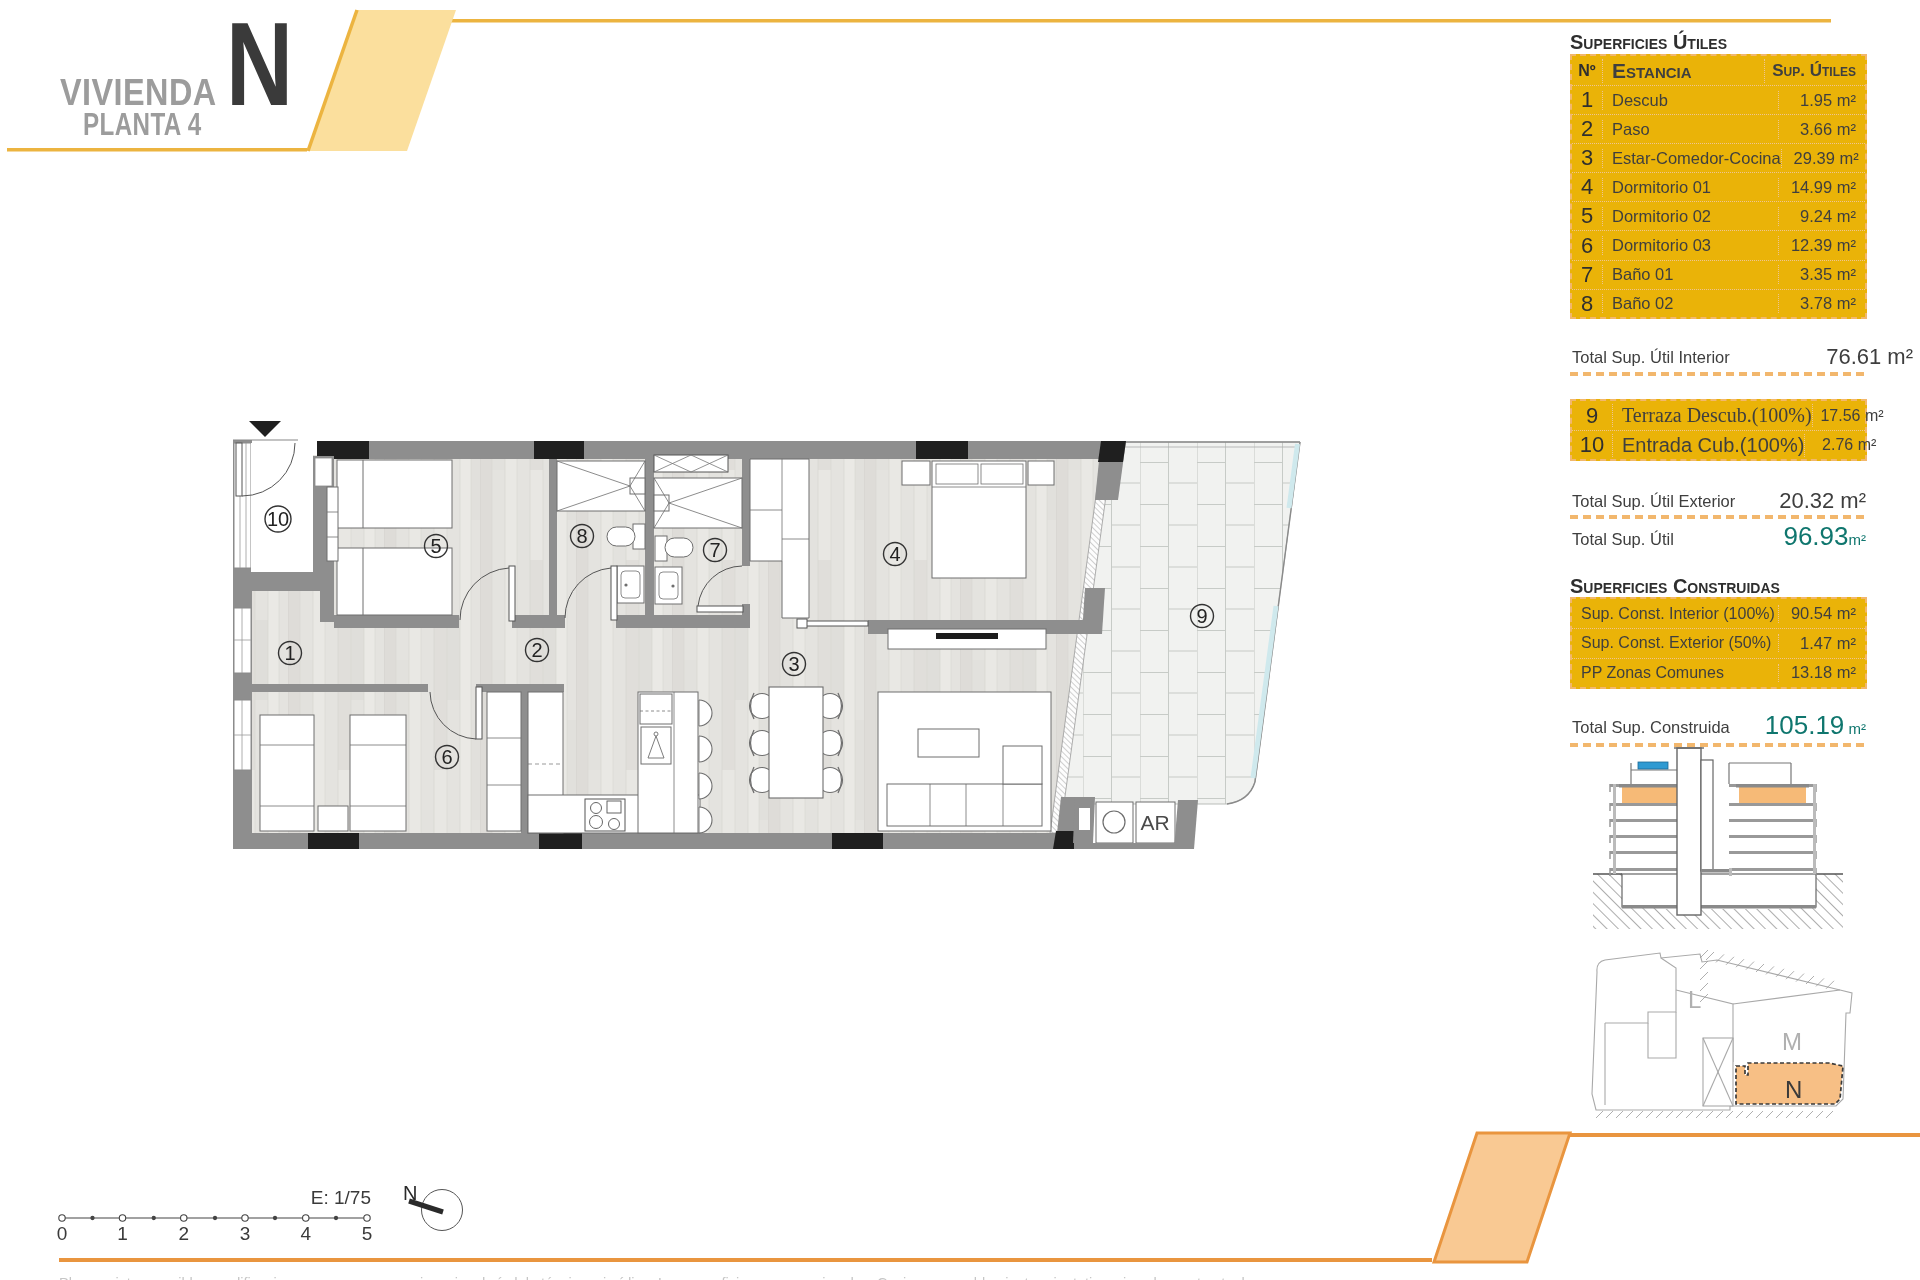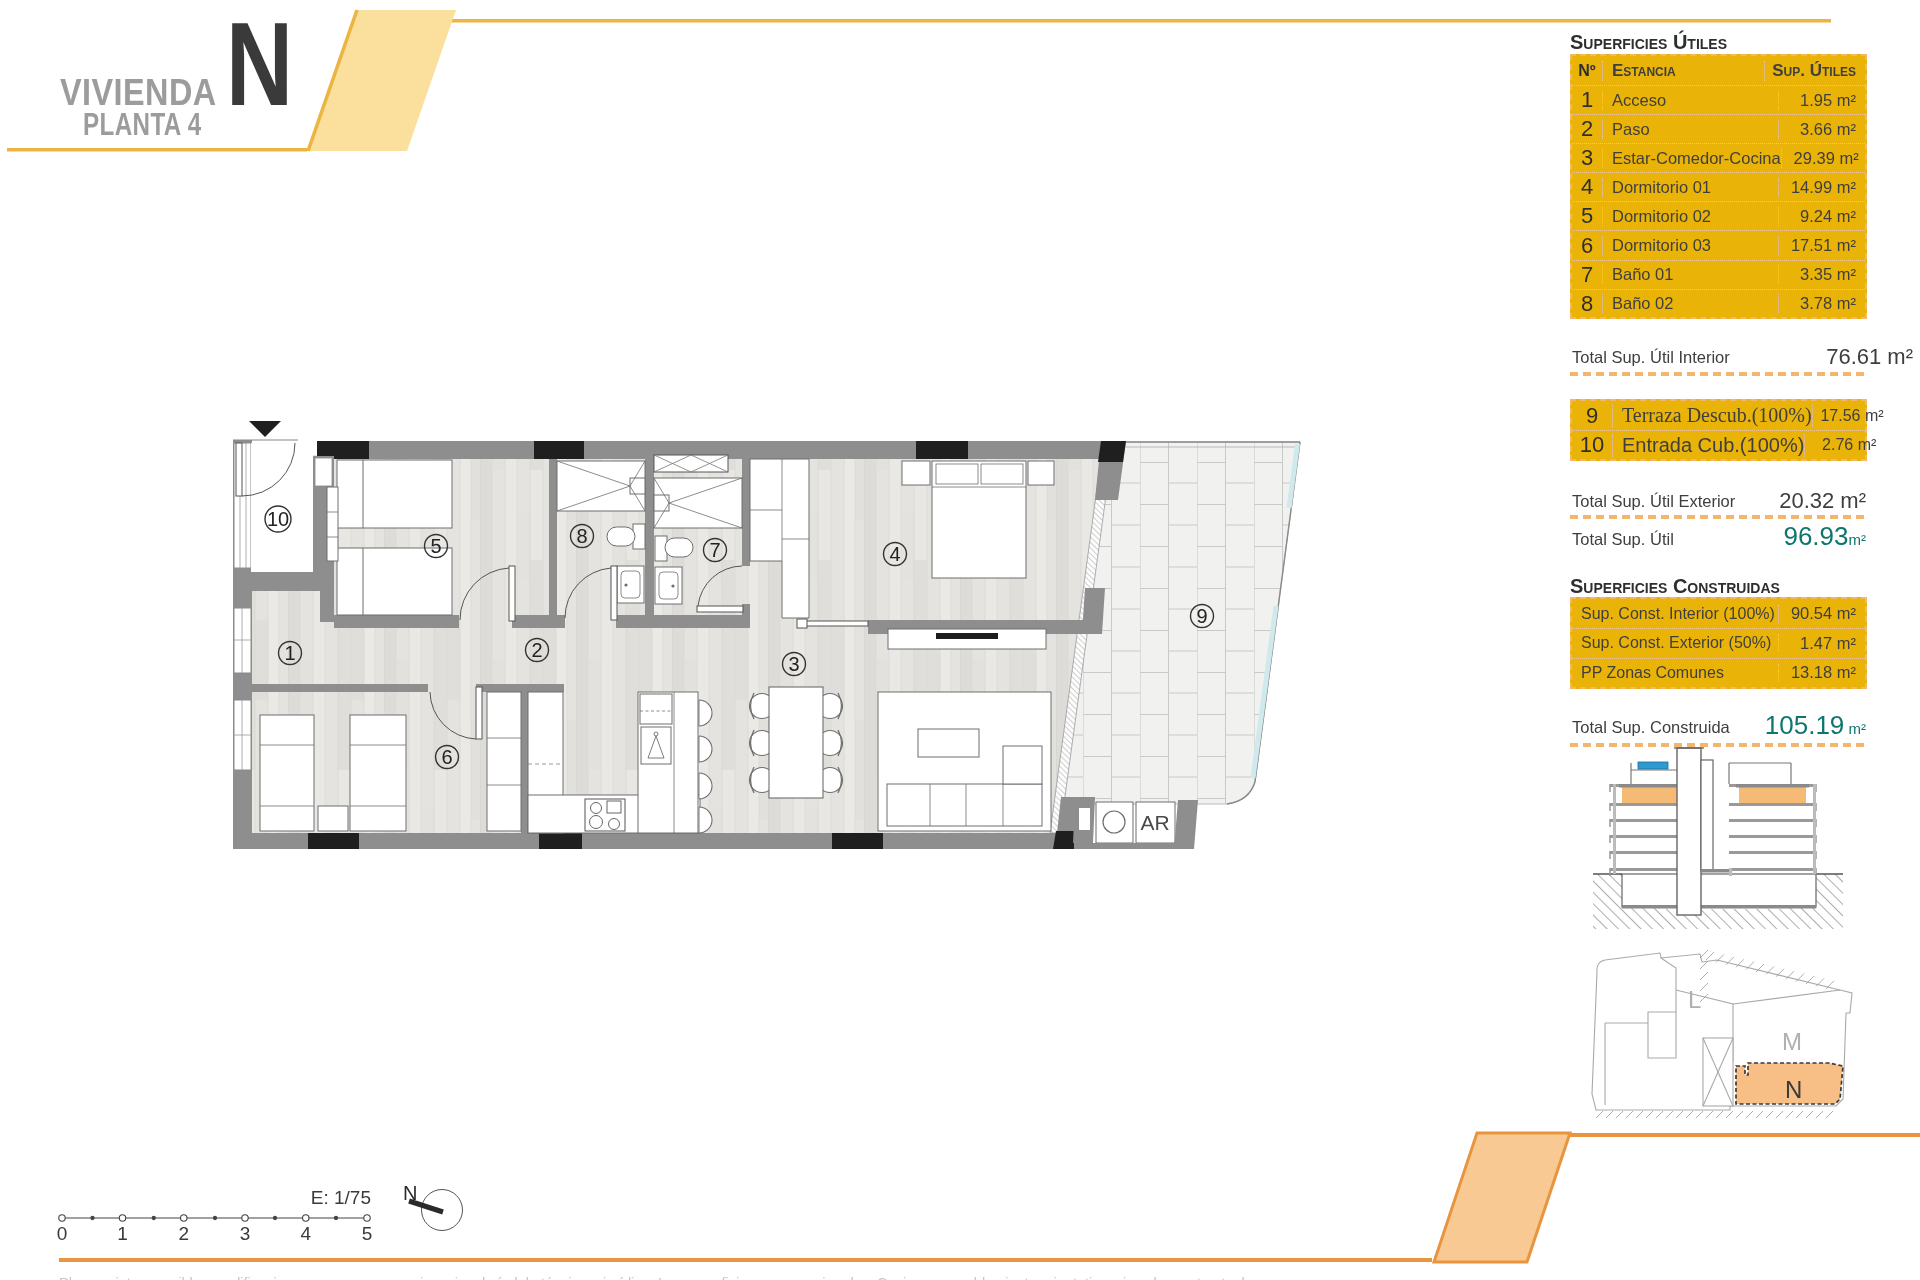--- a/index.html
+++ b/index.html
@@ -727,26 +727,26 @@
 
 <div class="abs" style="left:226px;top:-5px;width:120px;color:#3a3a3a;font-weight:bold;font-size:119px;transform:scaleX(0.78);transform-origin:0 0;">N</div>
 
 <div class="abs" style="left:83px;top:107px;width:200px;color:#9c9c9c;font-weight:bold;font-size:31px;letter-spacing:0.5px;transform:scaleX(0.78);transform-origin:0 0;">PLANTA 4</div>
 
 <div class="ttl" style="left:1570px;top:31px;">Superficies Útiles</div>
 
 <div class="tbl" style="left:1570px;top:54px;width:297px;height:265px;">
 <div class="row" style="height:29px;align-items:center;">
       <div class="rown" style="font-size:16px;font-weight:bold;">Nº</div>
-      <div class="rowe" style="font-weight:bold;font-variant:small-caps;font-size:17px;">Estancia</div>
+      <div class="rowe" style="font-weight:bold;font-variant:small-caps;font-size:21px;">Estancia</div>
       <div class="rowv" style="font-weight:bold;font-variant:small-caps;font-size:17px;width:100px;">Sup. Útiles</div>
     </div>
 <div class="row rsep" style="height:29.1px;align-items:center;">
       <div class="rown">1</div>
-      <div class="rowe">Acceso</div>
+      <div class="rowe">Descub</div>
       <div class="rowv">1.95 m²</div>
     </div>
 <div class="row rsep" style="height:29.1px;align-items:center;">
       <div class="rown">2</div>
       <div class="rowe">Paso</div>
       <div class="rowv">3.66 m²</div>
     </div>
 <div class="row rsep" style="height:29.1px;align-items:center;">
       <div class="rown">3</div>
       <div class="rowe">Estar-Comedor-Cocina</div>
@@ -758,21 +758,21 @@
       <div class="rowv">14.99 m²</div>
     </div>
 <div class="row rsep" style="height:29.1px;align-items:center;">
       <div class="rown">5</div>
       <div class="rowe">Dormitorio 02</div>
       <div class="rowv">9.24 m²</div>
     </div>
 <div class="row rsep" style="height:29.1px;align-items:center;">
       <div class="rown">6</div>
       <div class="rowe">Dormitorio 03</div>
-      <div class="rowv">17.51 m²</div>
+      <div class="rowv">12.39 m²</div>
     </div>
 <div class="row rsep" style="height:29.1px;align-items:center;">
       <div class="rown">7</div>
       <div class="rowe">Baño 01</div>
       <div class="rowv">3.35 m²</div>
     </div>
 <div class="row rsep" style="height:29.1px;align-items:center;">
       <div class="rown">8</div>
       <div class="rowe">Baño 02</div>
       <div class="rowv">3.78 m²</div>

